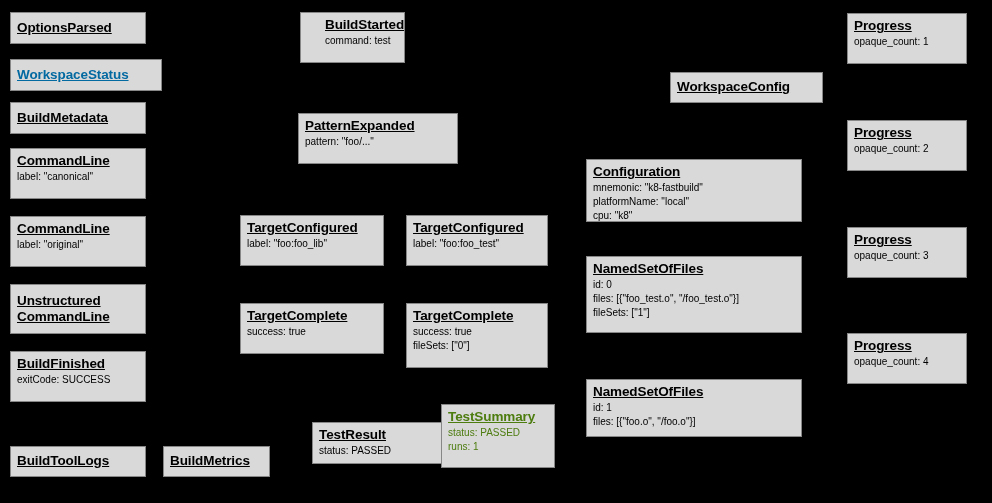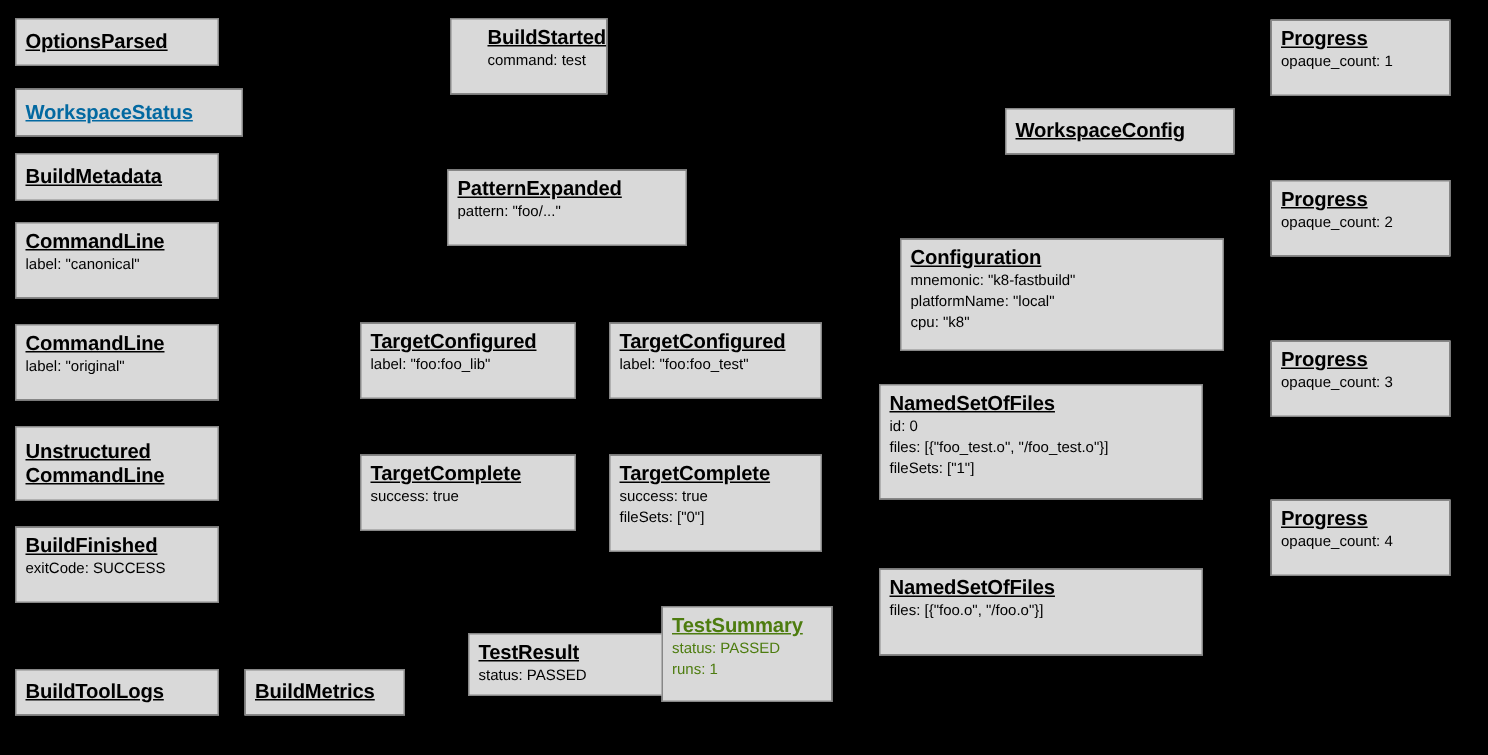--- a/index.html
+++ b/index.html
@@ -132,39 +132,40 @@
     <div class="node" style="left: 441px; top: 404px; width: 114px; height: 64px; background: rgb(217, 217, 217); border-color: rgb(135, 135, 135); color: #4d7c0f;">
       <div class="node-title">TestSummary</div>
       <div class="node-fields">
         <div class="node-field">status: PASSED</div>
         <div class="node-field">runs: 1</div>
       </div>
     </div>
     <div class="node title-only" style="left: 650px; top: 72px; width: 153px; height: 31px; background: rgb(217, 217, 217); border-color: rgb(135, 135, 135); color: rgb(0, 0, 0); margin-left: 20px;">
       <div class="node-title">WorkspaceConfig</div>
     </div>
-    <div class="node" style="left: 600px; top: 159px; width: 216px; height: 75px; background: rgb(217, 217, 217); border-color: rgb(135, 135, 135); color: rgb(0, 0, 0);">
+    <div class="node" style="left: 586px; top: 159px; width: 216px; height: 63px; background: rgb(217, 217, 217); border-color: rgb(135, 135, 135); color: rgb(0, 0, 0);">
       <div class="node-title">Configuration</div>
       <div class="node-fields">
         <div class="node-field">mnemonic: "k8-fastbuild"</div>
         <div class="node-field">platformName: "local"</div>
         <div class="node-field">cpu: "k8"</div>
       </div>
     </div>
     <div class="node" style="left: 586px; top: 256px; width: 216px; height: 77px; background: rgb(217, 217, 217); border-color: rgb(135, 135, 135); color: rgb(0, 0, 0);">
       <div class="node-title">NamedSetOfFiles</div>
       <div class="node-fields">
         <div class="node-field">id: 0</div>
         <div class="node-field">files: [{"foo_test.o", "/foo_test.o"}]</div>
         <div class="node-field">fileSets: ["1"]</div>
       </div>
     </div>
     <div class="node" style="left: 586px; top: 379px; width: 216px; height: 58px; background: rgb(217, 217, 217); border-color: rgb(135, 135, 135); color: rgb(0, 0, 0);">
       <div class="node-title">NamedSetOfFiles</div>
       <div class="node-fields">
+        <div class="node-field">id: 1</div>
         <div class="node-field">files: [{"foo.o", "/foo.o"}]</div>
       </div>
     </div>
     <div class="node" style="left: 847px; top: 13px; width: 120px; height: 51px; background: rgb(217, 217, 217); border-color: rgb(135, 135, 135); color: rgb(0, 0, 0);">
       <div class="node-title">Progress</div>
       <div class="node-fields">
         <div class="node-field">opaque_count: 1</div>
       </div>
     </div>
     <div class="node" style="left: 847px; top: 120px; width: 120px; height: 51px; background: rgb(217, 217, 217); border-color: rgb(135, 135, 135); color: rgb(0, 0, 0);">

